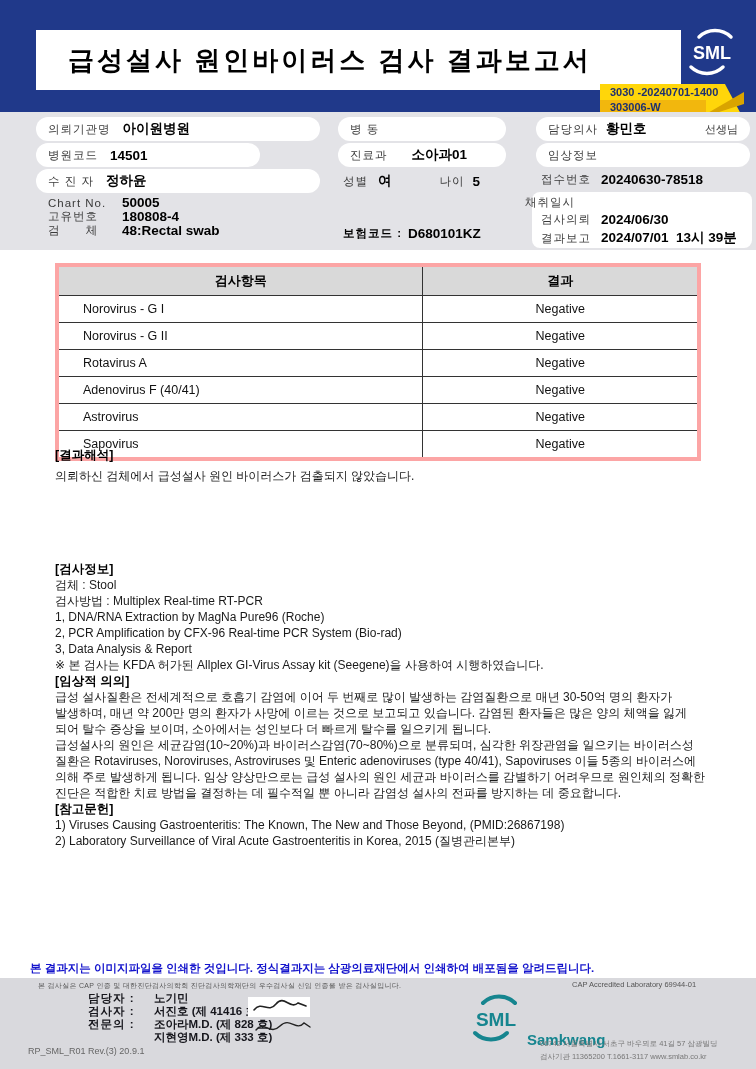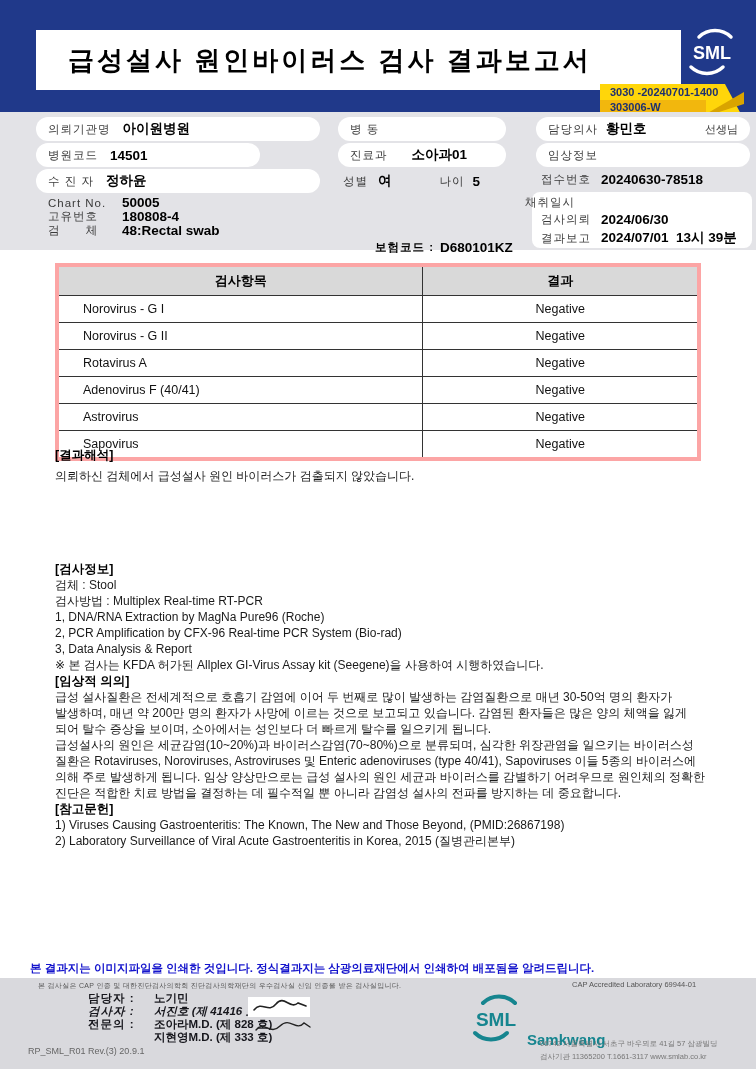--- a/index.html
+++ b/index.html
@@ -118,21 +118,21 @@
   <div class="pill" style="left:338px;top:143px;width:168px;">
     <span class="lbl">진료과</span>
     <span class="val" style="margin-left:24px;">소아과01</span>
   </div>
   <div class="plain-row" style="left:343px;top:172px;">
     <span class="lbl">성별</span>
     <span class="val" style="margin-left:10px;">여</span>
     <span class="lbl" style="margin-left:24px;padding-left:24px;">나이</span>
     <span class="val" style="margin-left:8px;">5</span>
   </div>
-  <div class="plain-row" style="left:343px;top:240px;margin-left:32px;">
+  <div class="plain-row" style="left:343px;top:226px;">
     <span class="lbl" style="font-weight:bold;color:#000;">보험코드 :</span>
     <span class="val" style="margin-left:6px;">D680101KZ</span>
   </div>
 
   <div class="pill" style="left:536px;top:117px;width:214px;">
     <span class="lbl">담당의사</span>
     <span class="val" style="margin-left:8px;">황민호</span>
     <span class="suffix">선생님</span>
   </div>
   <div class="pill" style="left:536px;top:143px;width:214px;">
@@ -221,21 +221,21 @@
   </div>
 
   <div class="abs notice-blue">본 결과지는 이미지파일을 인쇄한 것입니다. 정식결과지는 삼광의료재단에서 인쇄하여 배포됨을 알려드립니다.</div>
   <div class="abs footer-band"></div>
   <div class="abs cert-tiny">본 검사실은 CAP 인증 및 대한진단검사의학회 진단검사의학재단의 우수검사실 신임 인증을 받은 검사실입니다.</div>
 
   <div class="staff-row" style="left:88px;top:991px;">
     <span class="staff-lbl">담당자 :</span>
     <span class="staff-val">노기민</span>
   </div>
-  <div class="staff-row" style="left:88px;top:1004px;font-style:italic;">
+  <div class="staff-row" style="left:88px;top:1004px;">
     <span class="staff-lbl">검사자 :</span>
     <span class="staff-val">서진호 (제 41416 호)</span>
   </div>
   <div class="staff-row" style="left:88px;top:1017px;">
     <span class="staff-lbl">전문의 :</span>
     <span class="staff-val">조아라M.D. (제 828 호)</span>
   </div>
   <div class="staff-row" style="left:88px;top:1030px;">
     <span class="staff-lbl"></span>
     <span class="staff-val">지현영M.D. (제 333 호)</span>

